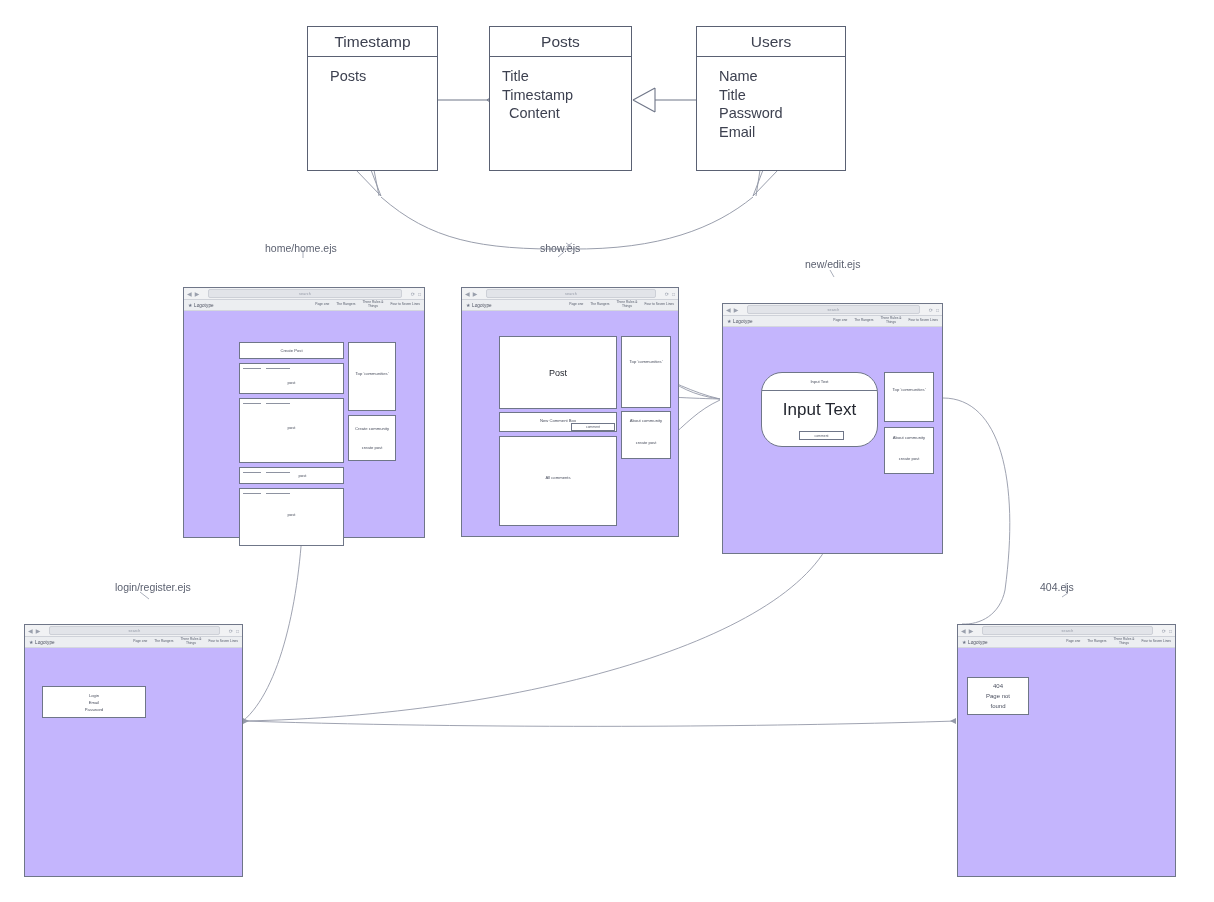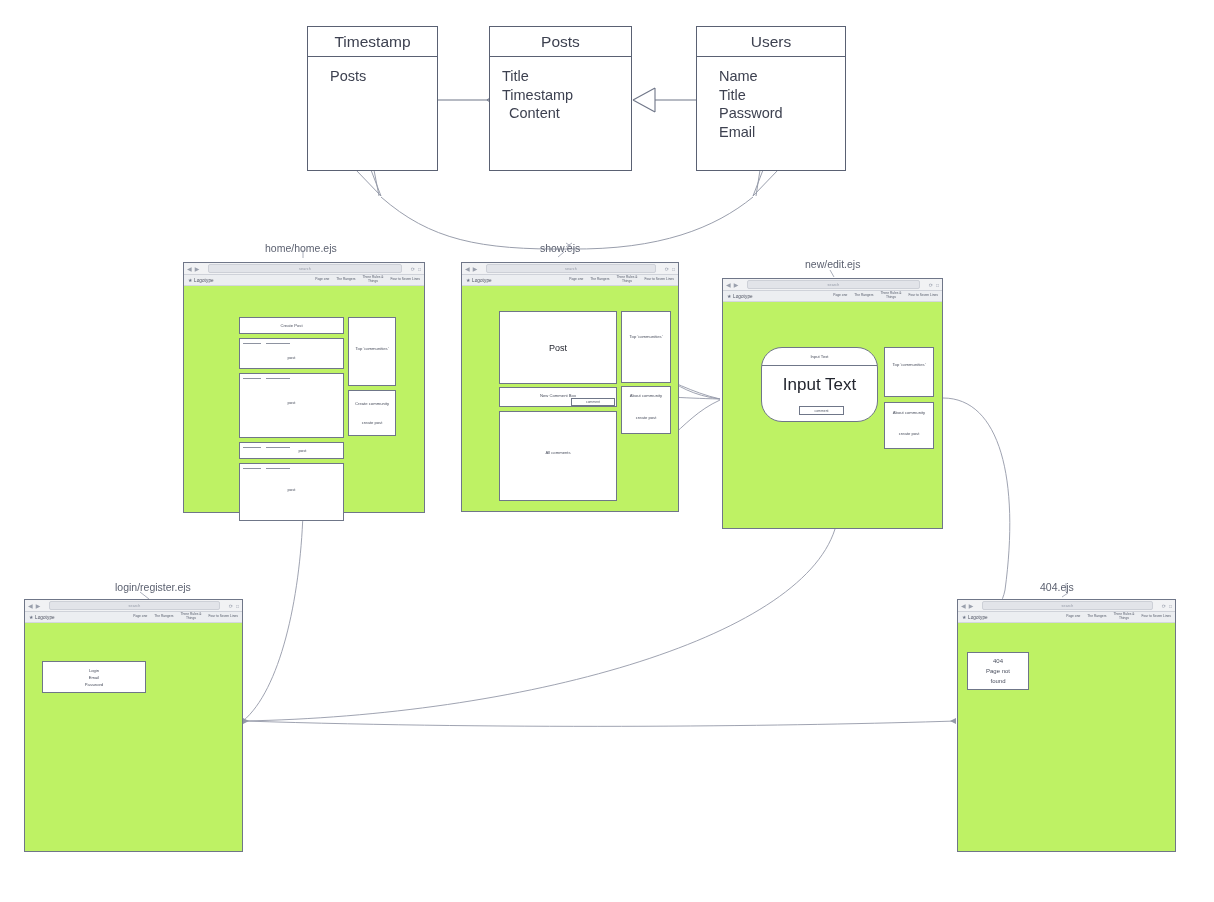--- a/index.html
+++ b/index.html
@@ -14,21 +14,21 @@
   
   .entity{position:absolute;border:1.4px solid #5a6173;background:#fff;box-sizing:border-box;}
   .entity .ehead{
     height:29px;line-height:29px;text-align:center;
     font-size:15.5px;color:#3d4150;border-bottom:1.4px solid #5a6173;
   }
   .entity .ebody{padding:10px 0 0 22px;}
   .entity .efield{font-size:14.5px;line-height:18.5px;color:#3d4150;white-space:nowrap;}
 
   
-  .mock{position:absolute;border:1.3px solid #6f7688;background:#bef264;box-sizing:border-box;}
+  .mock{position:absolute;border:1.3px solid #6f7688;background:#c4b5fd;box-sizing:border-box;margin-top:25px;}
   .mock-label{
     position:absolute;font-size:10.5px;color:#5c6170;white-space:nowrap;
   }
   .chrome{
     height:12px;background:#f1f2f4;border-bottom:1px solid #cfd2d9;
     display:flex;align-items:center;padding:0 3px;box-sizing:border-box;gap:3px;
   }
   .chrome .navarrow{font-size:6px;color:#9aa0ad;line-height:1;}
   .chrome .urlbar{
     flex:1;margin:0 6px;height:7px;background:#e2e4e9;border:0.6px solid #cdd0d7;

